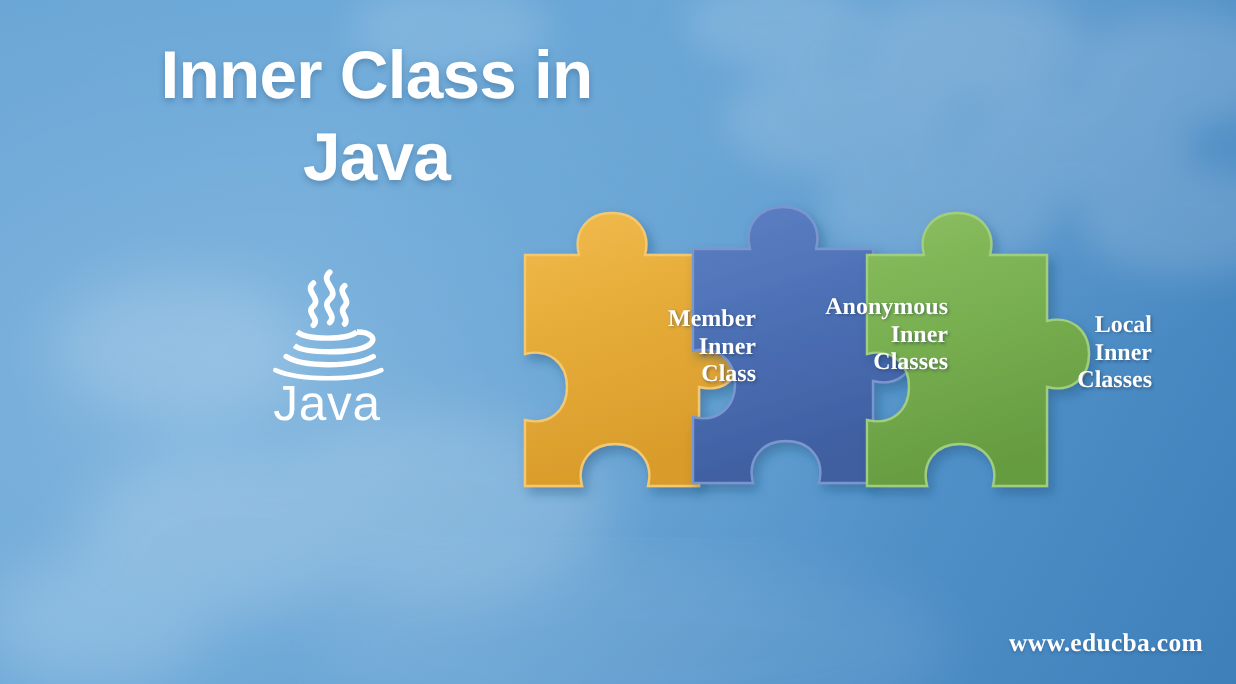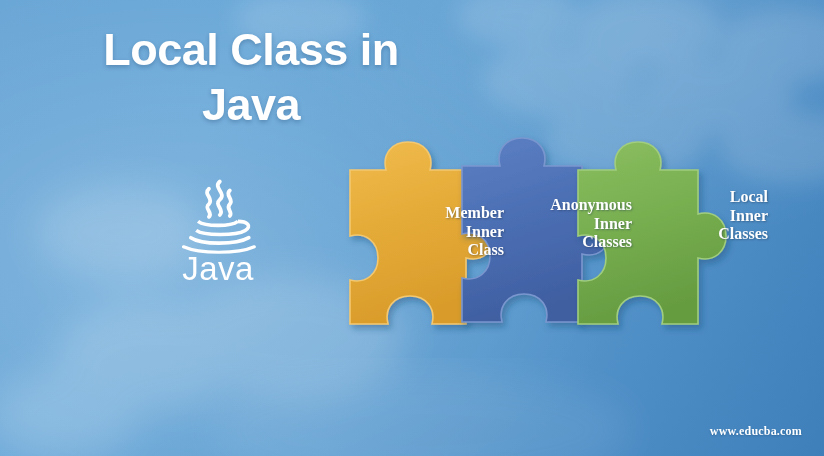--- a/index.html
+++ b/index.html
@@ -63,30 +63,30 @@
     font-family:"Liberation Serif", serif;
     font-weight:bold;
     font-size:16px;
     line-height:1.16;
     text-align:right;
     text-shadow:1px 1px 2px rgba(30,50,80,0.45);
     white-space:pre-line;
   }
   #label-member    { left:44px;  top:76px;  width:124px; }
   #label-anonymous { left:156px; top:68px;  width:140px; }
-  #label-local     { left:312px; top:60px;  width:120px; }
+  #label-local     { left:312px; top:80px;  width:120px; }
 
   
   .footer {
     position:absolute;
     right:22px; bottom:17px;
     color:#ffffff;
     font-family:"Liberation Serif", serif;
     font-weight:bold;
-    font-size:12px;
+    font-size:17px;
     letter-spacing:0.2px;
     text-shadow:0 1px 2px rgba(20,60,100,0.35);
   }
 </style>
 </head>
 <body>
 
 <div id="canvas">
 
   <svg id="tex" viewBox="0 0 824 456" preserveAspectRatio="none">
@@ -113,21 +113,21 @@
       <ellipse cx="290" cy="338" rx="116" ry="62"></ellipse>
       <ellipse cx="64" cy="414" rx="76" ry="44"></ellipse>
       <ellipse cx="120" cy="232" rx="86" ry="48"></ellipse>
     </g>
     <g filter="url(#blur22)" fill="#ffffff" opacity="0.07">
       <ellipse cx="420" cy="430" rx="210" ry="60"></ellipse>
     </g>
   </svg>
 
   <div class="headline">
-    <span class="l1">Local Class in</span>
+    <span class="l1">Inner Class in</span>
     <span class="l2">Java</span>
   </div>
 
   <div class="javalogo">
     <svg class="cup" viewBox="0 0 100 86">
       <g fill="none" stroke="#ffffff" stroke-width="4.2" stroke-linecap="round">
         <path d="M52 6 C44 13,60 19,52 26 C45 32,58 37,52 43"></path>
         <path d="M40 14 C33 20,46 25,40 31 C34 36,45 40,40 45"></path>
         <path d="M63 16 C57 21,68 26,63 31 C58 36,67 40,63 44"></path>
       </g>

